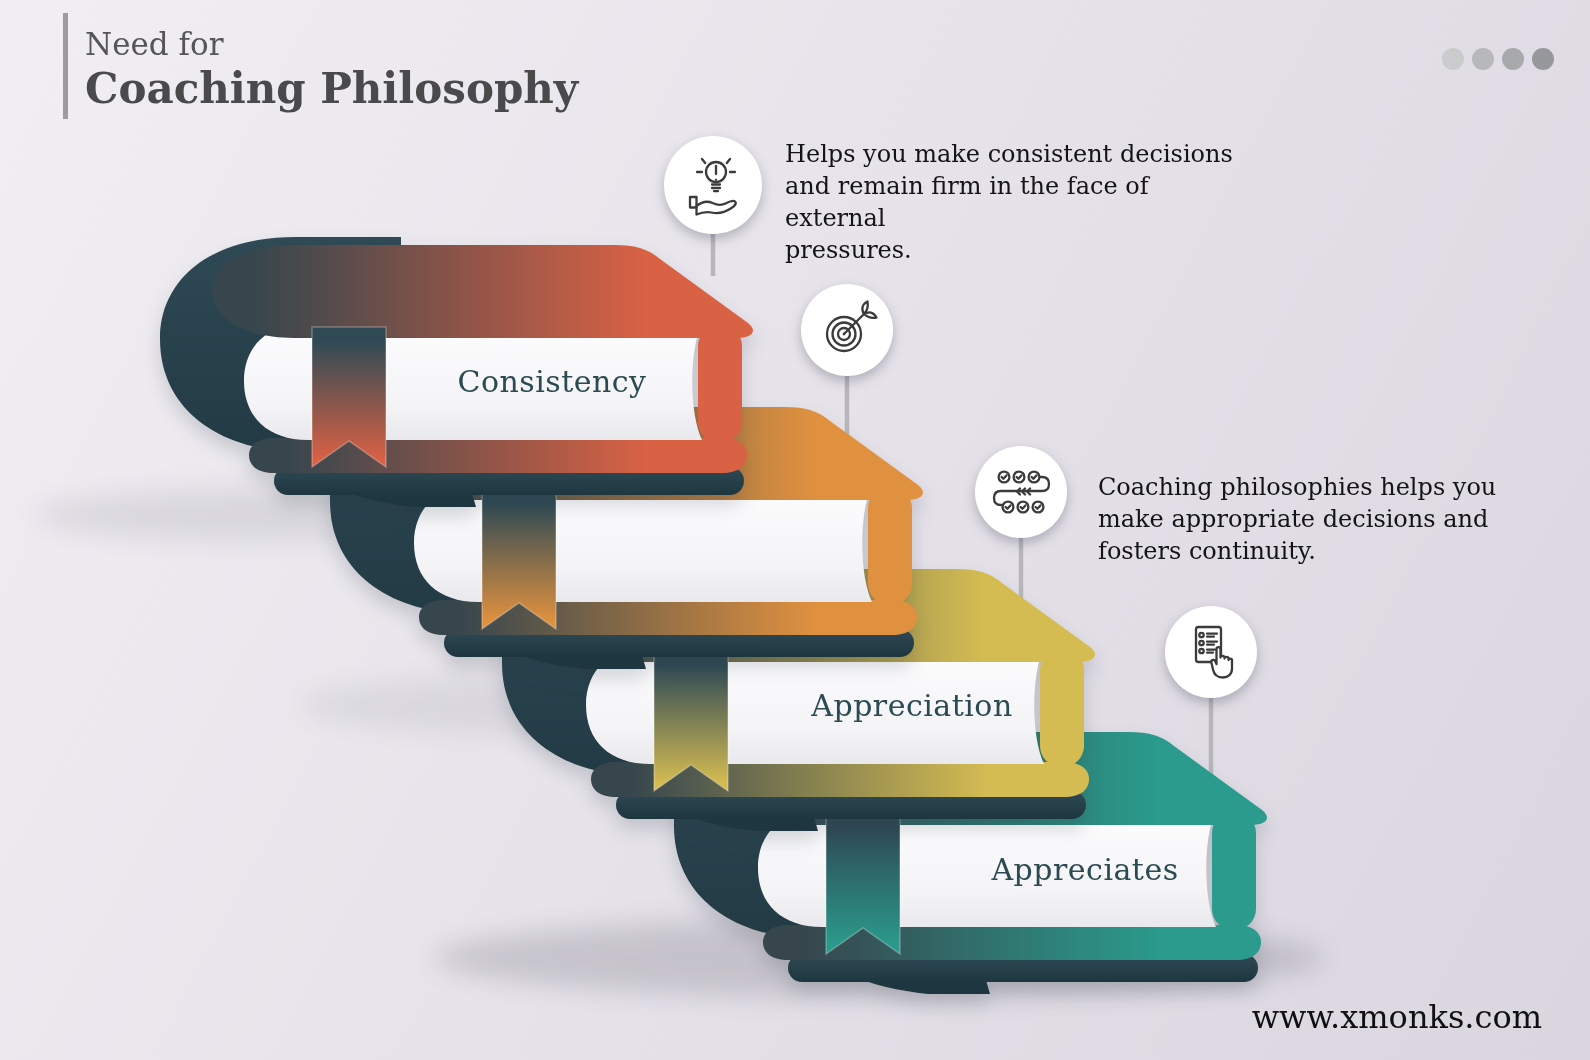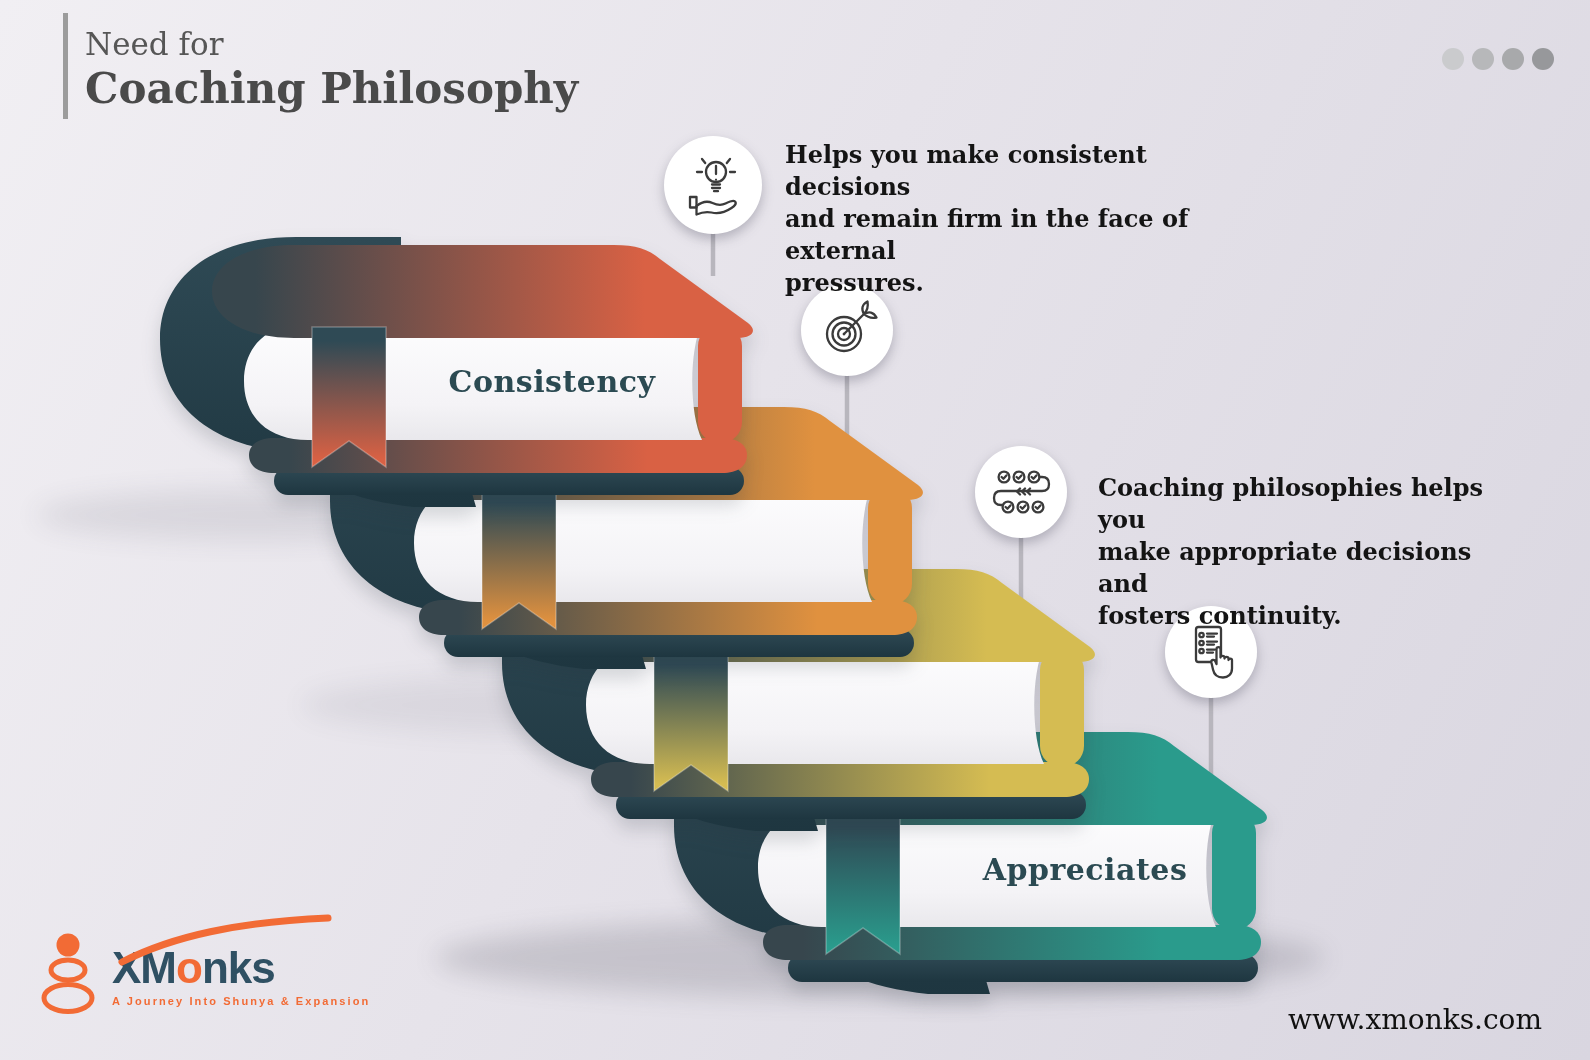--- a/index.html
+++ b/index.html
@@ -13,25 +13,25 @@
   .title{position:absolute;left:85px;top:24px;color:#565656;}
   .title .l1{font-size:31px;line-height:40px;font-weight:400;}
   .title .l2{font-size:42px;line-height:50px;font-weight:700;color:#4a4a4a;}
 
   
   .dots{position:absolute;left:1442px;top:48px;display:flex;gap:8px;}
   .dot{width:22px;height:22px;border-radius:50%;background:#b5b6b8;}
 
   
   .desc{position:absolute;white-space:pre-line;color:var(--body-text,#141414);
-        font-size:24px;line-height:1.33;font-weight:bold;}
+        font-size:24px;line-height:1.33;}
 
   
   .label{position:absolute;transform:translate(-50%,-50%);color:var(--label-text,#2B4A52);
-         font-size:30px;font-weight:700;letter-spacing:.5px;white-space:nowrap;}
+         font-size:30px;font-weight:400;letter-spacing:.5px;white-space:nowrap;}
 
   
   .book{filter:drop-shadow(0 10px 9px rgba(40,50,60,.18));}
   .node{fill:#ffffff;filter:drop-shadow(0 5px 6px rgba(40,40,60,.28));}
   .stem{stroke:var(--stem-gray,#b8b6bd);stroke-width:4.5;}
   .icon{stroke:#3b3b3b;stroke-width:2.3;fill:none;stroke-linecap:round;stroke-linejoin:round;}
   .icon .solid{fill:#3b3b3b;stroke:none;}
   .icon .paper{fill:#ffffff;}
   stop.sd{stop-color:var(--cover-dark-blend,#37464D);}
   stop.sd2{stop-color:var(--book-dark-edge,#1E3640);}
@@ -43,21 +43,21 @@
 
   
   .logo{position:absolute;left:38px;top:930px;display:flex;align-items:flex-start;}
   .logo-text{margin-left:12px;padding-top:14px;position:relative;}
   .brand{font-family:"Liberation Sans","DejaVu Sans",sans-serif;font-weight:800;
          font-size:44px;line-height:48px;letter-spacing:-1px;color:var(--brand-teal,#2F5063);}
   .brand .o{color:var(--accent-orange,#F26B35);}
   .swoosh{position:absolute;left:6px;top:-16px;pointer-events:none;}
   .tagline{font-family:"Liberation Sans","DejaVu Sans",sans-serif;font-weight:700;
            font-size:11px;letter-spacing:2.1px;color:var(--accent-orange,#F26B35);margin-top:3px;}
-  .website{position:absolute;right:48px;bottom:24px;font-size:28px;color:#101010;text-decoration:none;}
+  .website{position:absolute;right:48px;bottom:24px;font-size:32px;color:#101010;text-decoration:none;}
 </style>
 </head>
 <body>
 
 <div class="page">
 
   <svg class="stage" viewBox="0 0 1590 1060">
     <defs>
       <linearGradient id="darkG" x1="0" y1="0" x2="0" y2="1">
         <stop offset="0" class="sd1"></stop>
@@ -211,38 +211,25 @@
   </div>
 
   <div class="dots">
     <span class="dot" style="background: rgb(202, 203, 205);"></span>
     <span class="dot" style="background: rgb(183, 184, 186);"></span>
     <span class="dot" style="background: rgb(168, 169, 171);"></span>
     <span class="dot" style="background: rgb(151, 152, 155);"></span>
   </div>
 
   <div class="label" style="left:552px;top:381px">Consistency</div>
+  <div class="label" style="left:912px;top:705px">Appreciation</div>
   <div class="label" style="left:1085px;top:869px">Appreciates</div>
 
   <div class="desc" style="left:785px;top:139px;width:460px">Helps you make consistent decisions
 and remain firm in the face of external
 pressures.</div>
   <div class="desc" style="left:1098px;top:472px;width:410px">Coaching philosophies helps you
 make appropriate decisions and
 fosters continuity.</div>
 
-  <div class="logo">
-    <svg width="62" height="100" viewBox="0 0 62 100">
-      <circle cx="30" cy="15" r="11.5" fill="var(--accent-orange,#F26B35)"></circle>
-      <ellipse cx="30" cy="40" rx="17" ry="10" fill="none" stroke="var(--accent-orange,#F26B35)" stroke-width="5"></ellipse>
-      <ellipse cx="30" cy="68" rx="24" ry="13.5" fill="none" stroke="var(--accent-orange,#F26B35)" stroke-width="5"></ellipse>
-    </svg>
-    <div class="logo-text">
-      <svg class="swoosh" width="215" height="52" viewBox="0 0 215 52">
-        <path d="M4,48 C55,22 120,8 210,4" fill="none" stroke="var(--accent-orange,#F26B35)" stroke-width="7" stroke-linecap="round"></path>
-      </svg>
-      <div class="brand"><span>X</span><span>M</span><span class="o">o</span><span>nks</span></div>
-      <div class="tagline">A Journey Into Shunya &amp; Expansion</div>
-    </div>
-  </div>
 
   <a class="website" href="#">www.xmonks.com</a>
 </div>
 
 </body></html>

